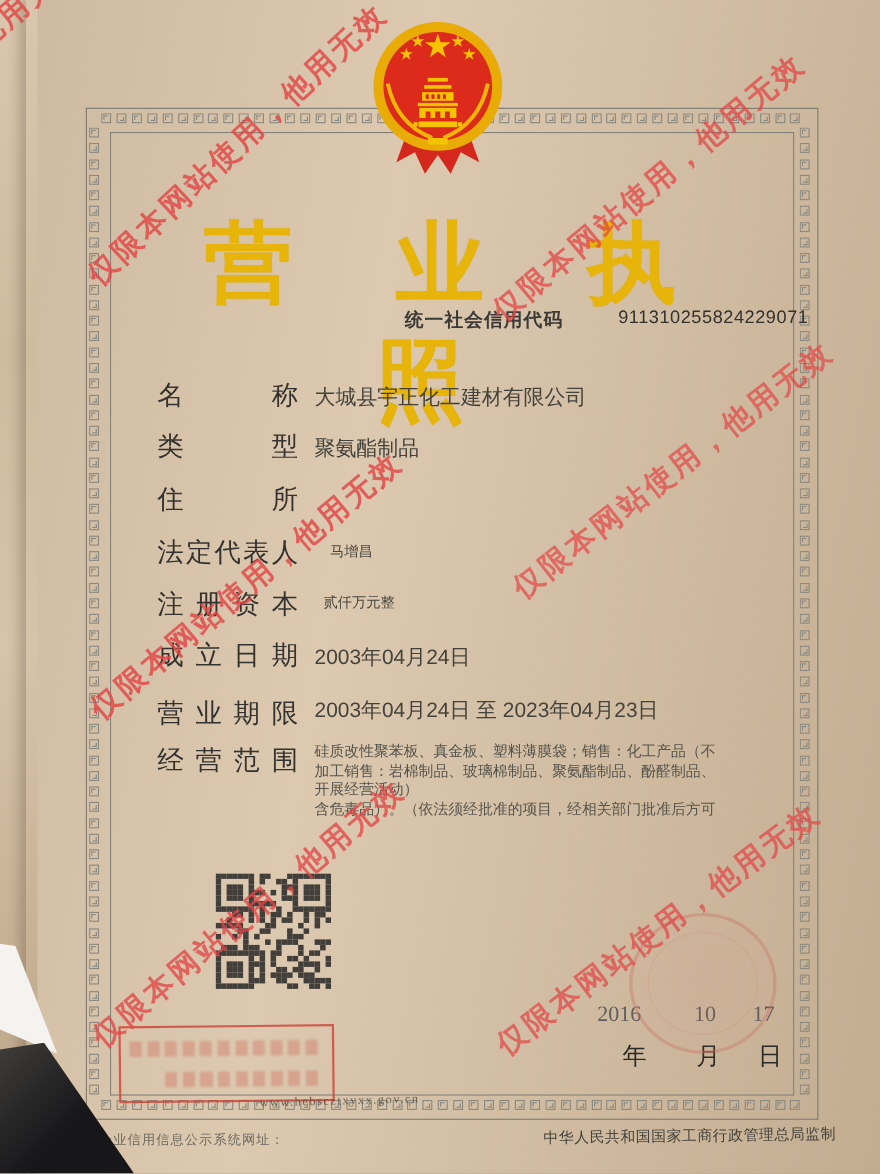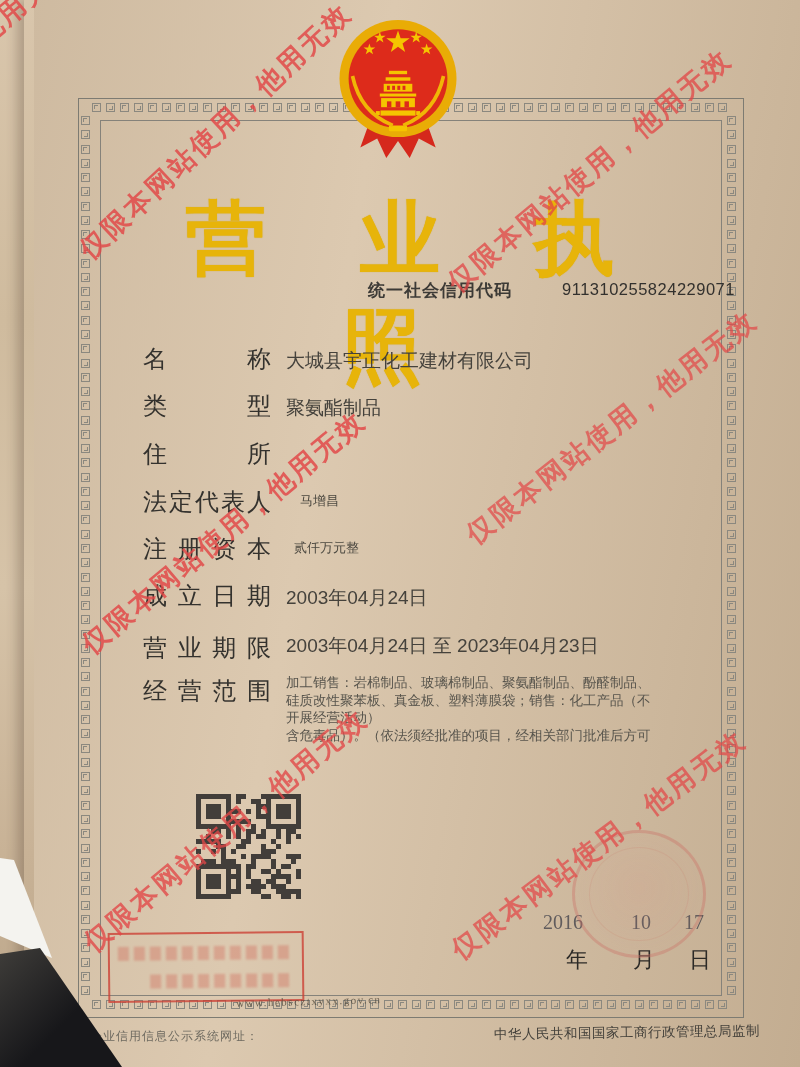--- a/index.html
+++ b/index.html
@@ -352,22 +352,22 @@
   <div class="flabel" style="top:486px">法定代表人</div>
   <div class="fvalue small" style="top:492px;left:300px">马增昌</div>
   <div class="flabel" style="top:533px">注 册 资 本</div>
   <div class="fvalue small" style="top:539px;left:294px">贰仟万元整</div>
   <div class="flabel" style="top:580px">成 立 日 期</div>
   <div class="fvalue" style="top:585px">2003年04月24日</div>
   <div class="flabel" style="top:632px">营 业 期 限</div>
   <div class="fvalue" style="top:633px">2003年04月24日 至 2023年04月23日</div>
   <div class="flabel" style="top:675px">经 营 范 围</div>
   <div class="scope">
+    <div>硅质改性聚苯板、真金板、塑料薄膜袋；销售：化工产品（不</div>
     <div>加工销售：岩棉制品、玻璃棉制品、聚氨酯制品、酚醛制品、</div>
-    <div>硅质改性聚苯板、真金板、塑料薄膜袋；销售：化工产品（不</div>
     <div>开展经营活动）</div>
     <div>含危毒品）。（依法须经批准的项目，经相关部门批准后方可</div>
   </div>
 
   <svg class="qr" id="qr" viewBox="0 0 105 105">
       <rect x="0" y="0" width="5" height="5" fill="#423e3a"></rect>
       <rect x="5" y="0" width="5" height="5" fill="#423e3a"></rect>
       <rect x="10" y="0" width="5" height="5" fill="#423e3a"></rect>
       <rect x="15" y="0" width="5" height="5" fill="#423e3a"></rect>
       <rect x="20" y="0" width="5" height="5" fill="#423e3a"></rect>

